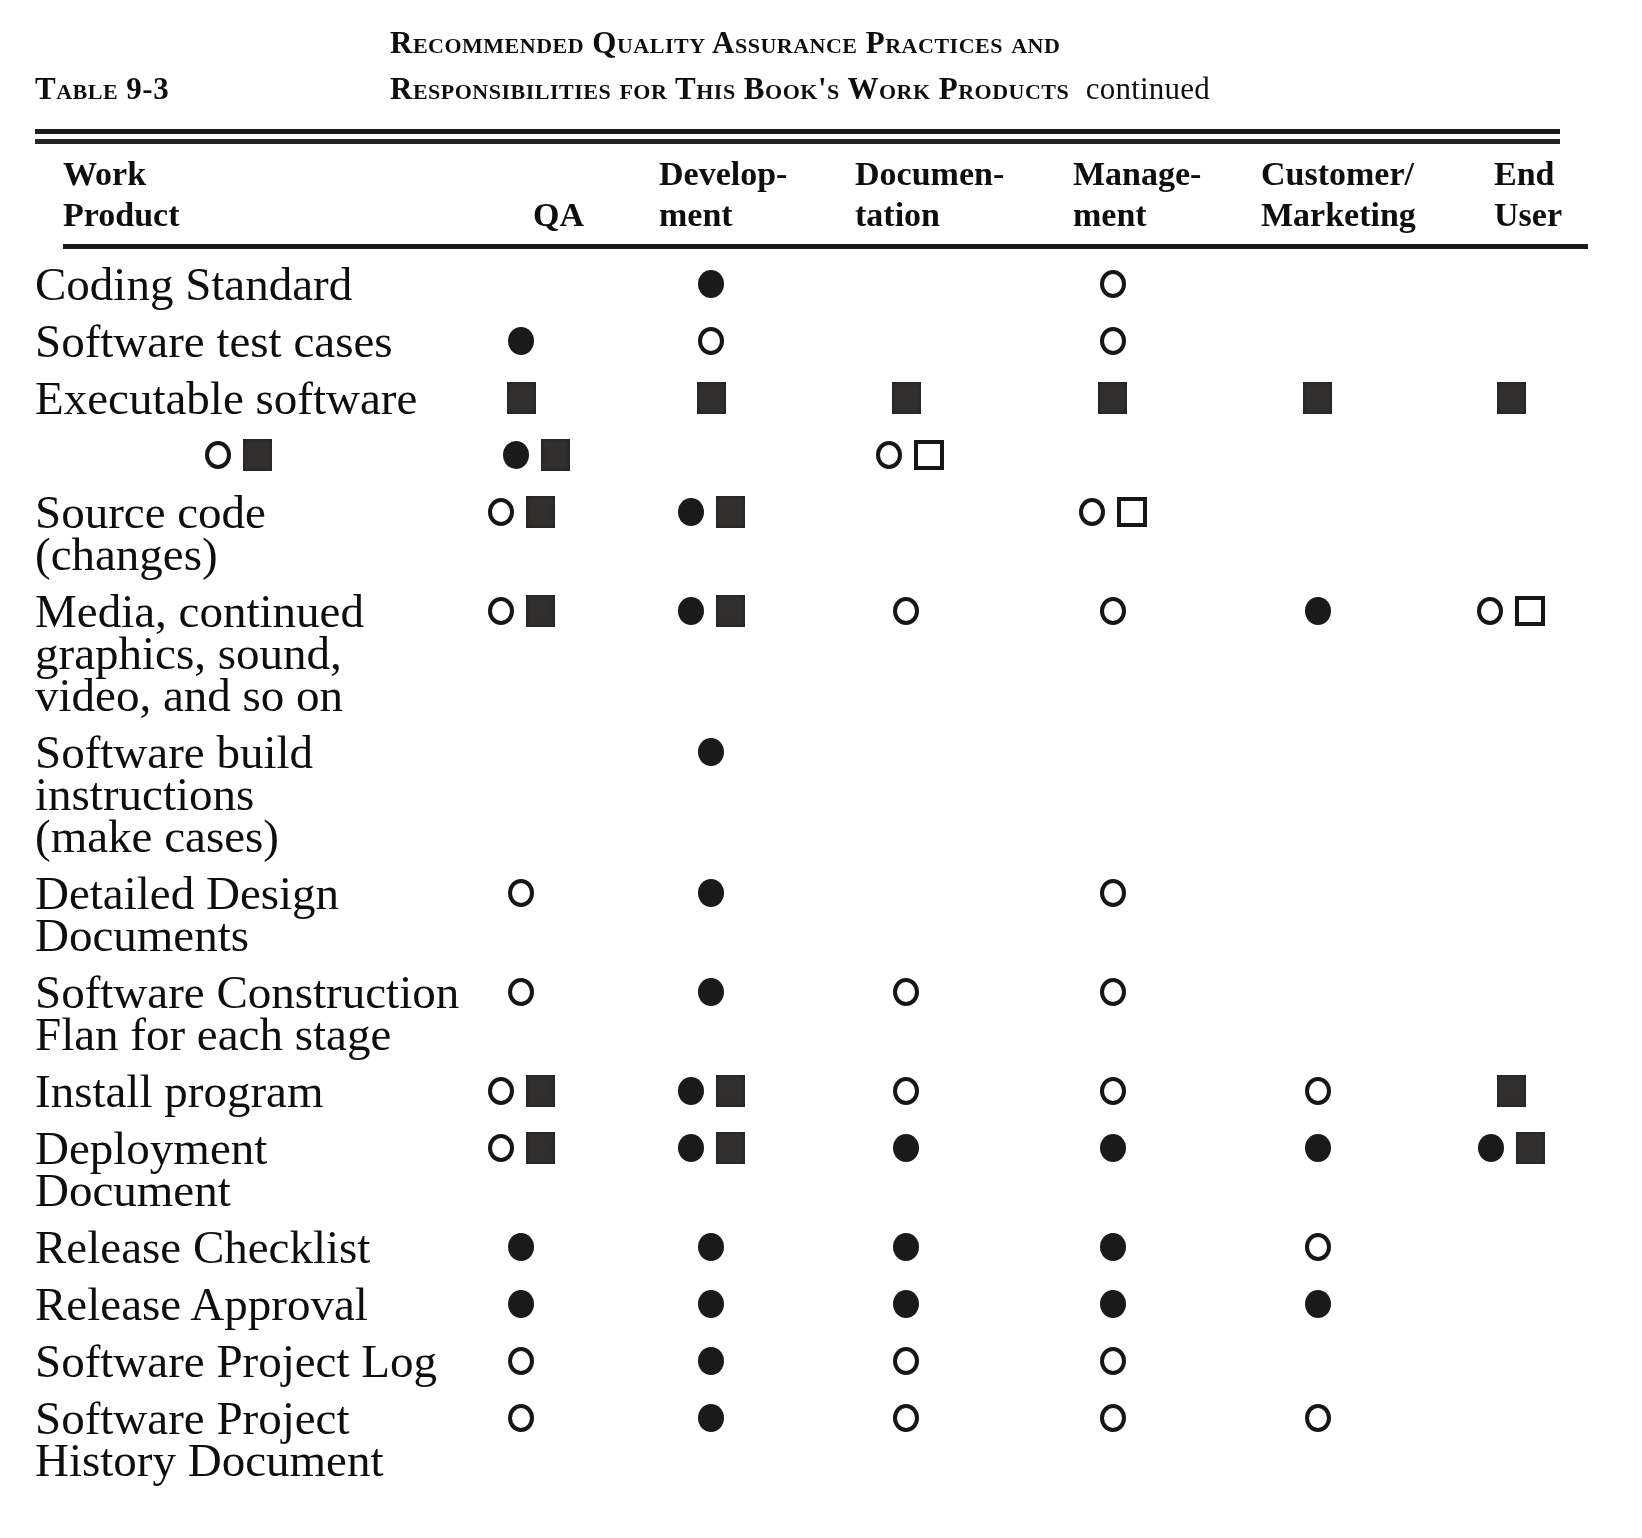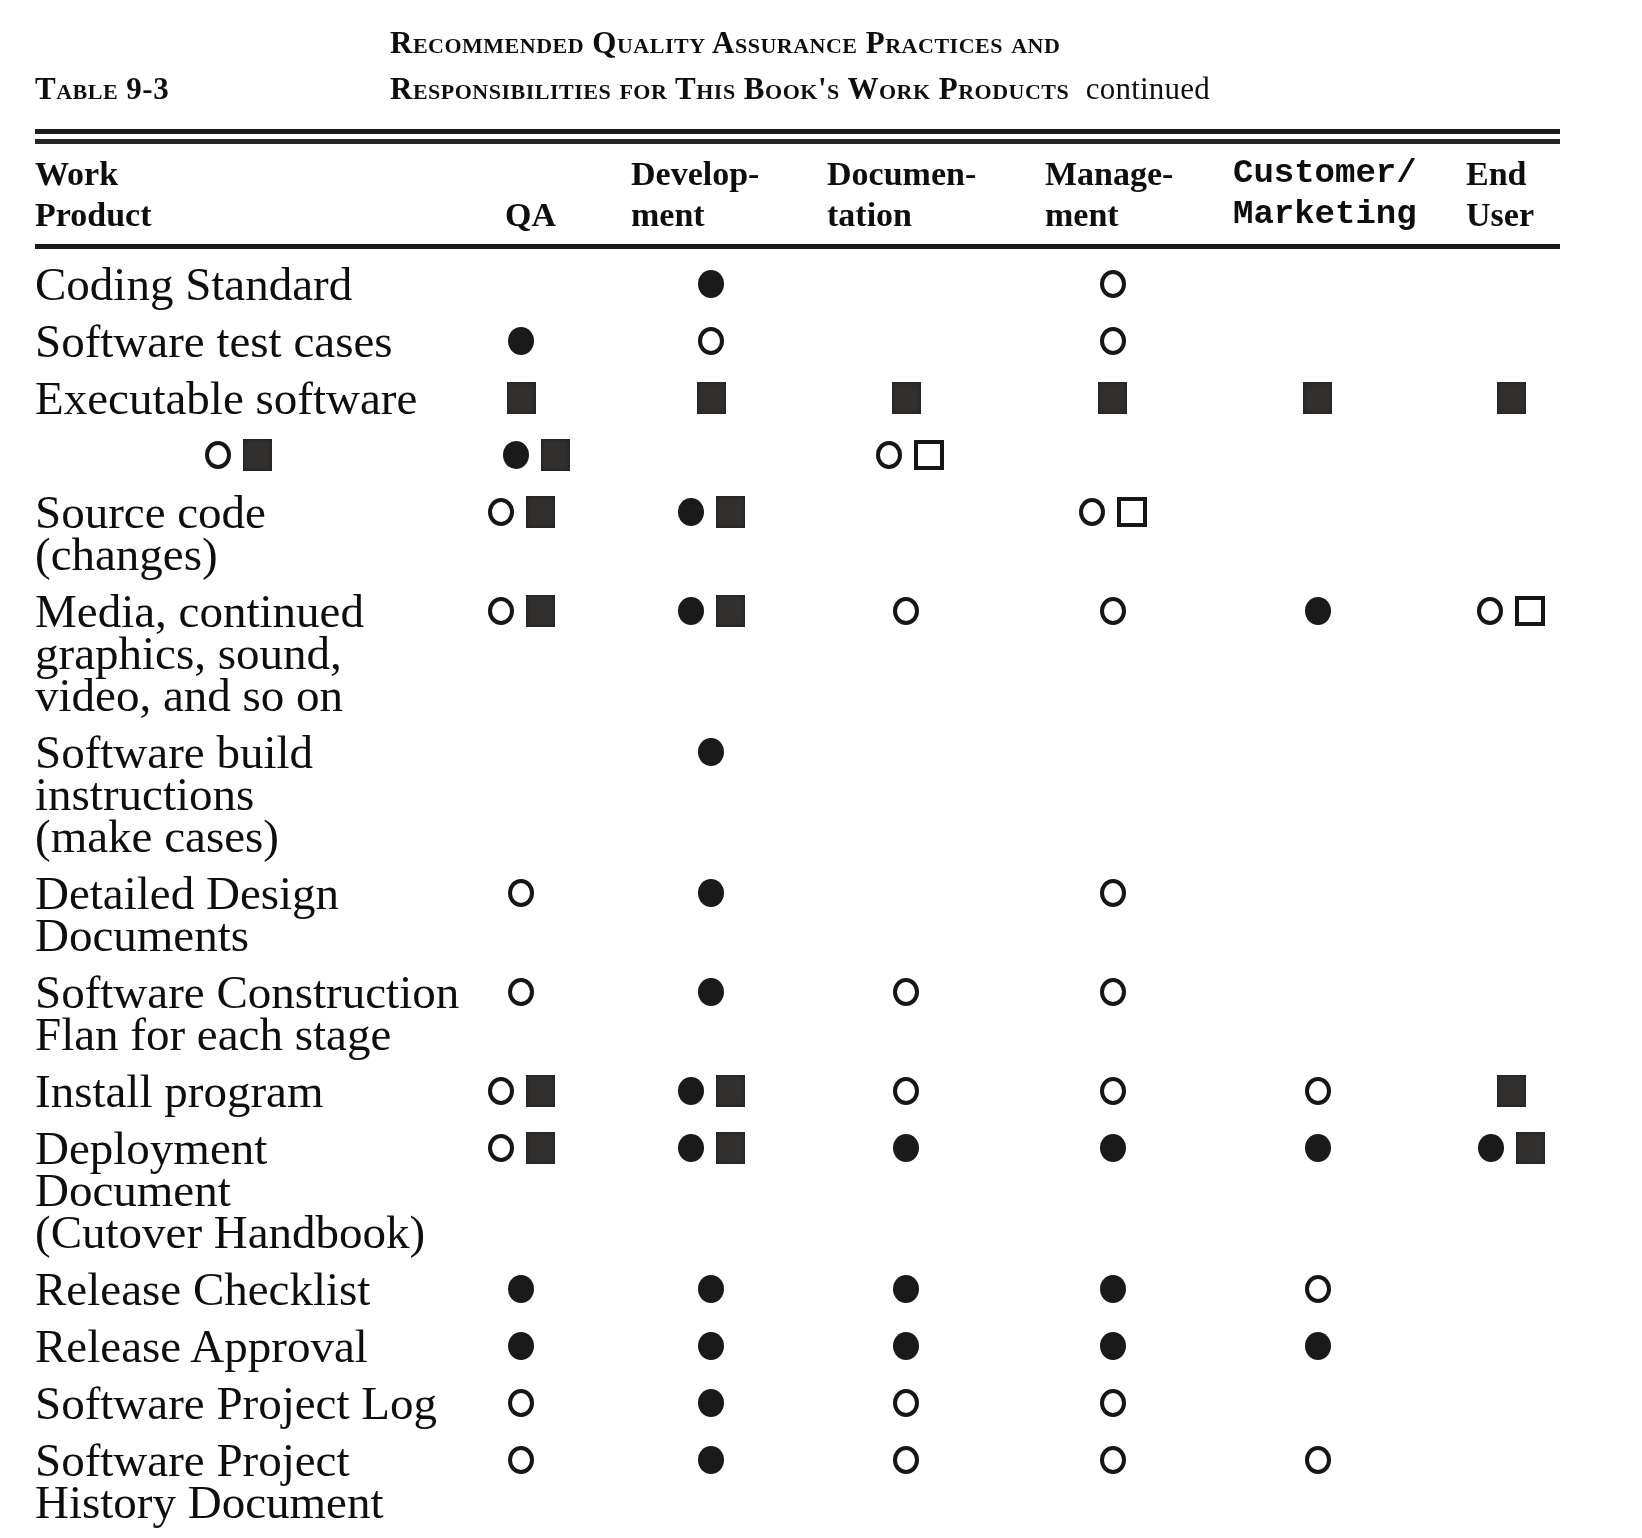--- a/index.html
+++ b/index.html
@@ -72,28 +72,29 @@
     width: 1525px;
   }
   
   .header-row {
     padding-top: 9px;
     padding-bottom: 9px;
     border-bottom: 5px solid #191919;
     font-weight: 700;
     font-size: 34px;
     line-height: 41px;
+    margin-left: 28px;
   }
   .hcell { white-space: nowrap; }
   .hcell .hline { min-height: 41px; }
   .hcell:nth-child(2) { padding-left: 45px; }
   .hcell:nth-child(3) { padding-left: 31px; }
   .hcell:nth-child(4) { padding-left: 17px; }
   .hcell:nth-child(5) { padding-left: 25px; }
-  .hcell:nth-child(6) { padding-left: 18px; font-family: Liberation Mono, monospace; }
+  .hcell:nth-child(6) { padding-left: 18px; }
   .hcell:nth-child(7) { padding-left: 46px; }
   
   .tbody {
     padding-top: 14px;
   }
   .trow {
     margin-bottom: 15px;
   }
   .label-cell {
     font-size: 47px;
@@ -505,21 +506,20 @@
           </div>
           <div class="cell sym-cell col-end_user">
             <div class="syms">
               <span class="sym filled-square"></span>
             </div>
           </div>
         </div>
         <div class="trow">
           <div class="cell label-cell">
             <div class="label-line">Deployment Document</div>
-            <div class="label-line">(Cutover Handbook)</div>
           </div>
           <div class="cell sym-cell col-qa">
             <div class="syms">
               <span class="sym open-circle"></span>
               <span class="sym filled-square"></span>
             </div>
           </div>
           <div class="cell sym-cell col-development">
             <div class="syms">
               <span class="sym filled-circle"></span>

